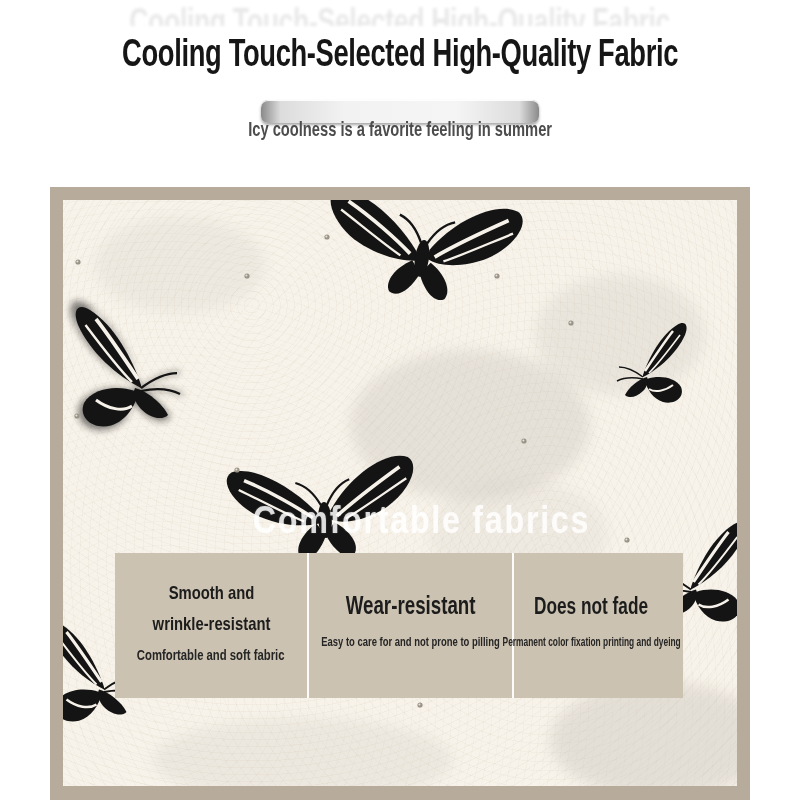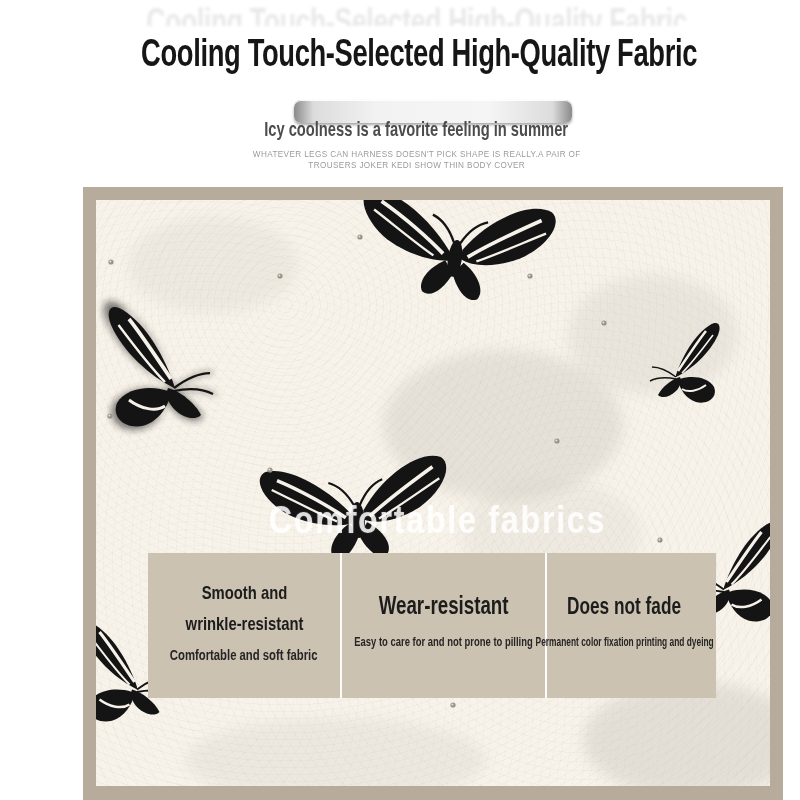--- a/index.html
+++ b/index.html
@@ -1,18 +1,18 @@
 <!DOCTYPE html>
 <html><head>
 <meta charset="utf-8">
 <style>
   html,body{margin:0;padding:0;background:#ffffff;}
   *{box-sizing:border-box;font-family:"Liberation Sans", sans-serif;}
   #page{position:relative;width:800px;height:800px;background:#ffffff;overflow:hidden;margin:0 auto;}
-  .abs{position:absolute;margin-left:33px;}
+  .abs{position:absolute;}
   .ctr{left:0;right:0;text-align:center;}
 
   
   .ghost-wrap{top:0;height:26px;overflow:hidden;opacity:.10;filter:blur(1.5px);}
   .ghost-title{display:inline-block;font-size:37px;font-weight:bold;color:#2a2a2a;
     transform:scaleX(.72);letter-spacing:-.5px;white-space:nowrap;line-height:44px;}
   .title-wrap{top:28px;}
   .page-title{display:inline-block;font-size:38px;font-weight:bold;color:#161616;
     transform:scaleX(.72);letter-spacing:-.5px;white-space:nowrap;line-height:50px;margin:0;}
   .ribbon{top:100px;left:261px;width:278px;height:23px;border-radius:7px;
@@ -69,24 +69,20 @@
   <div class="abs ctr title-wrap">
     <h1 class="page-title">Cooling Touch-Selected High-Quality Fabric</h1>
   </div>
 
   <div class="abs ribbon"></div>
 
   <div class="abs ctr subtitle-wrap">
     <span class="page-subtitle">Icy coolness is a favorite feeling in summer</span>
   </div>
 
-  <div class="abs ctr caption-wrap">
-    <span class="page-caption">WHATEVER LEGS CAN HARNESS DOESN'T PICK SHAPE IS REALLY.A PAIR OF
-TROUSERS JOKER KEDI SHOW THIN BODY COVER</span>
-  </div>
 
   <div class="abs frame">
     <div class="fabric">
       <svg viewBox="0 0 674 586">
         <defs>
           <filter id="soft" x="-60%" y="-60%" width="220%" height="220%">
             <feGaussianBlur stdDeviation="7"></feGaussianBlur>
           </filter>
           <filter id="fuzz" x="-40%" y="-40%" width="180%" height="180%">
             <feGaussianBlur stdDeviation="2.2"></feGaussianBlur>

